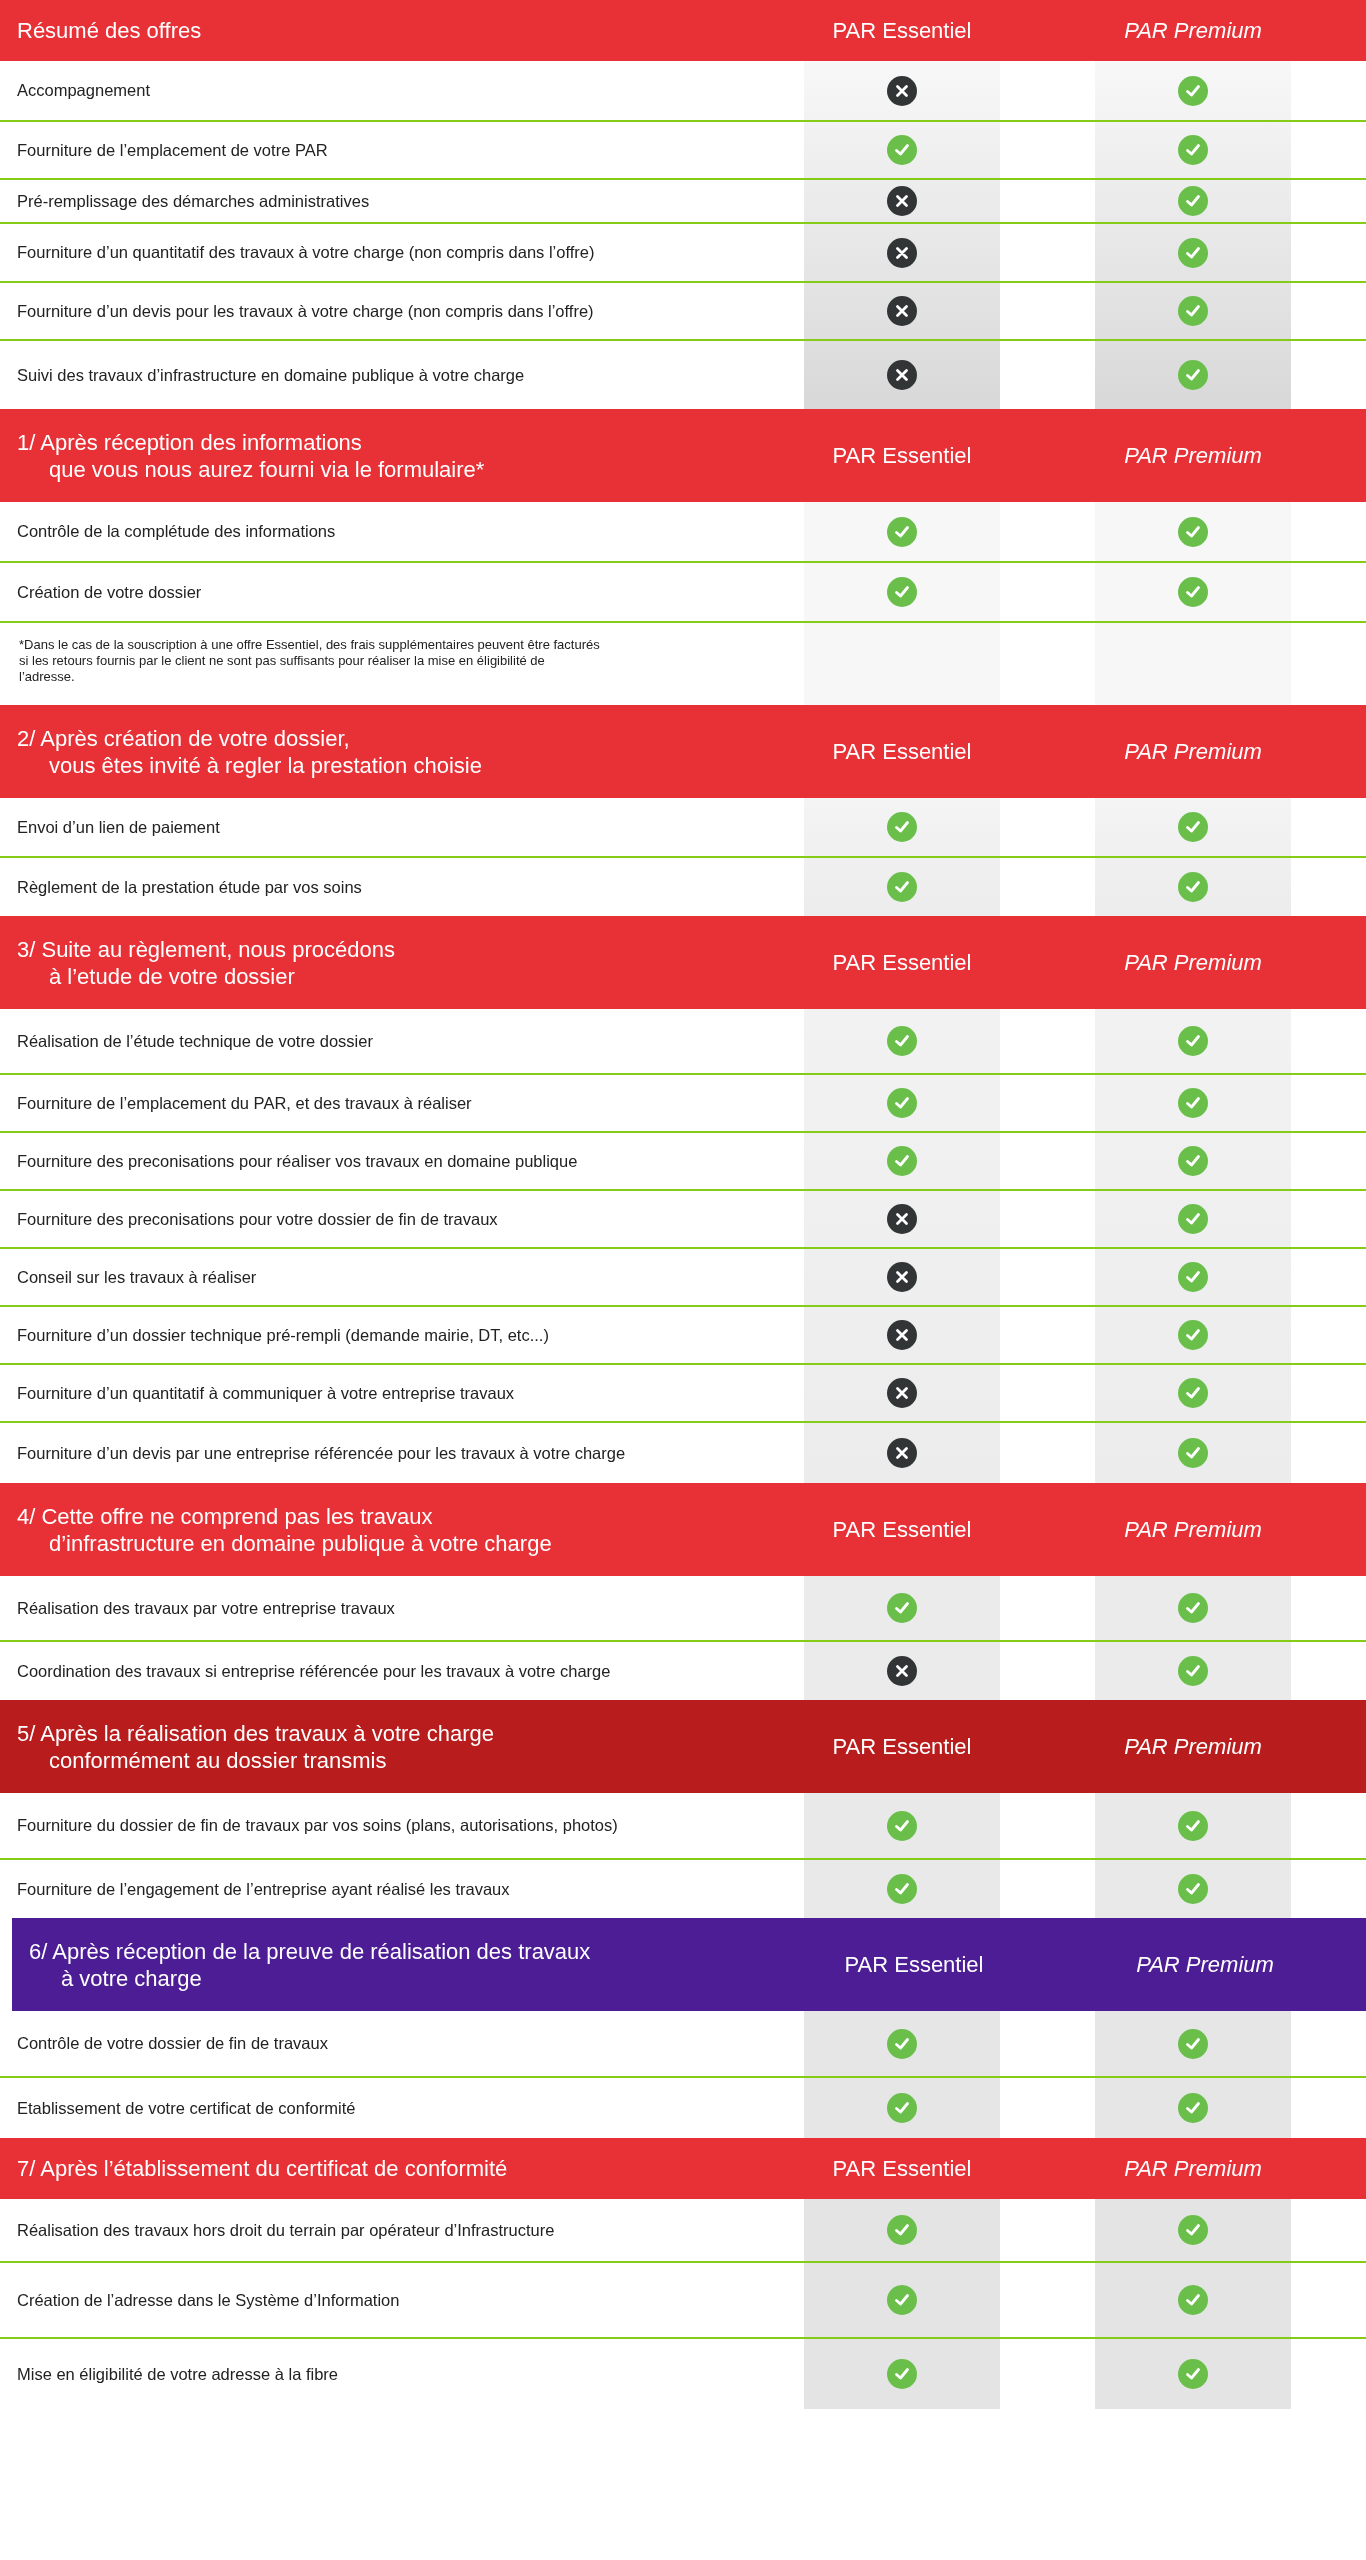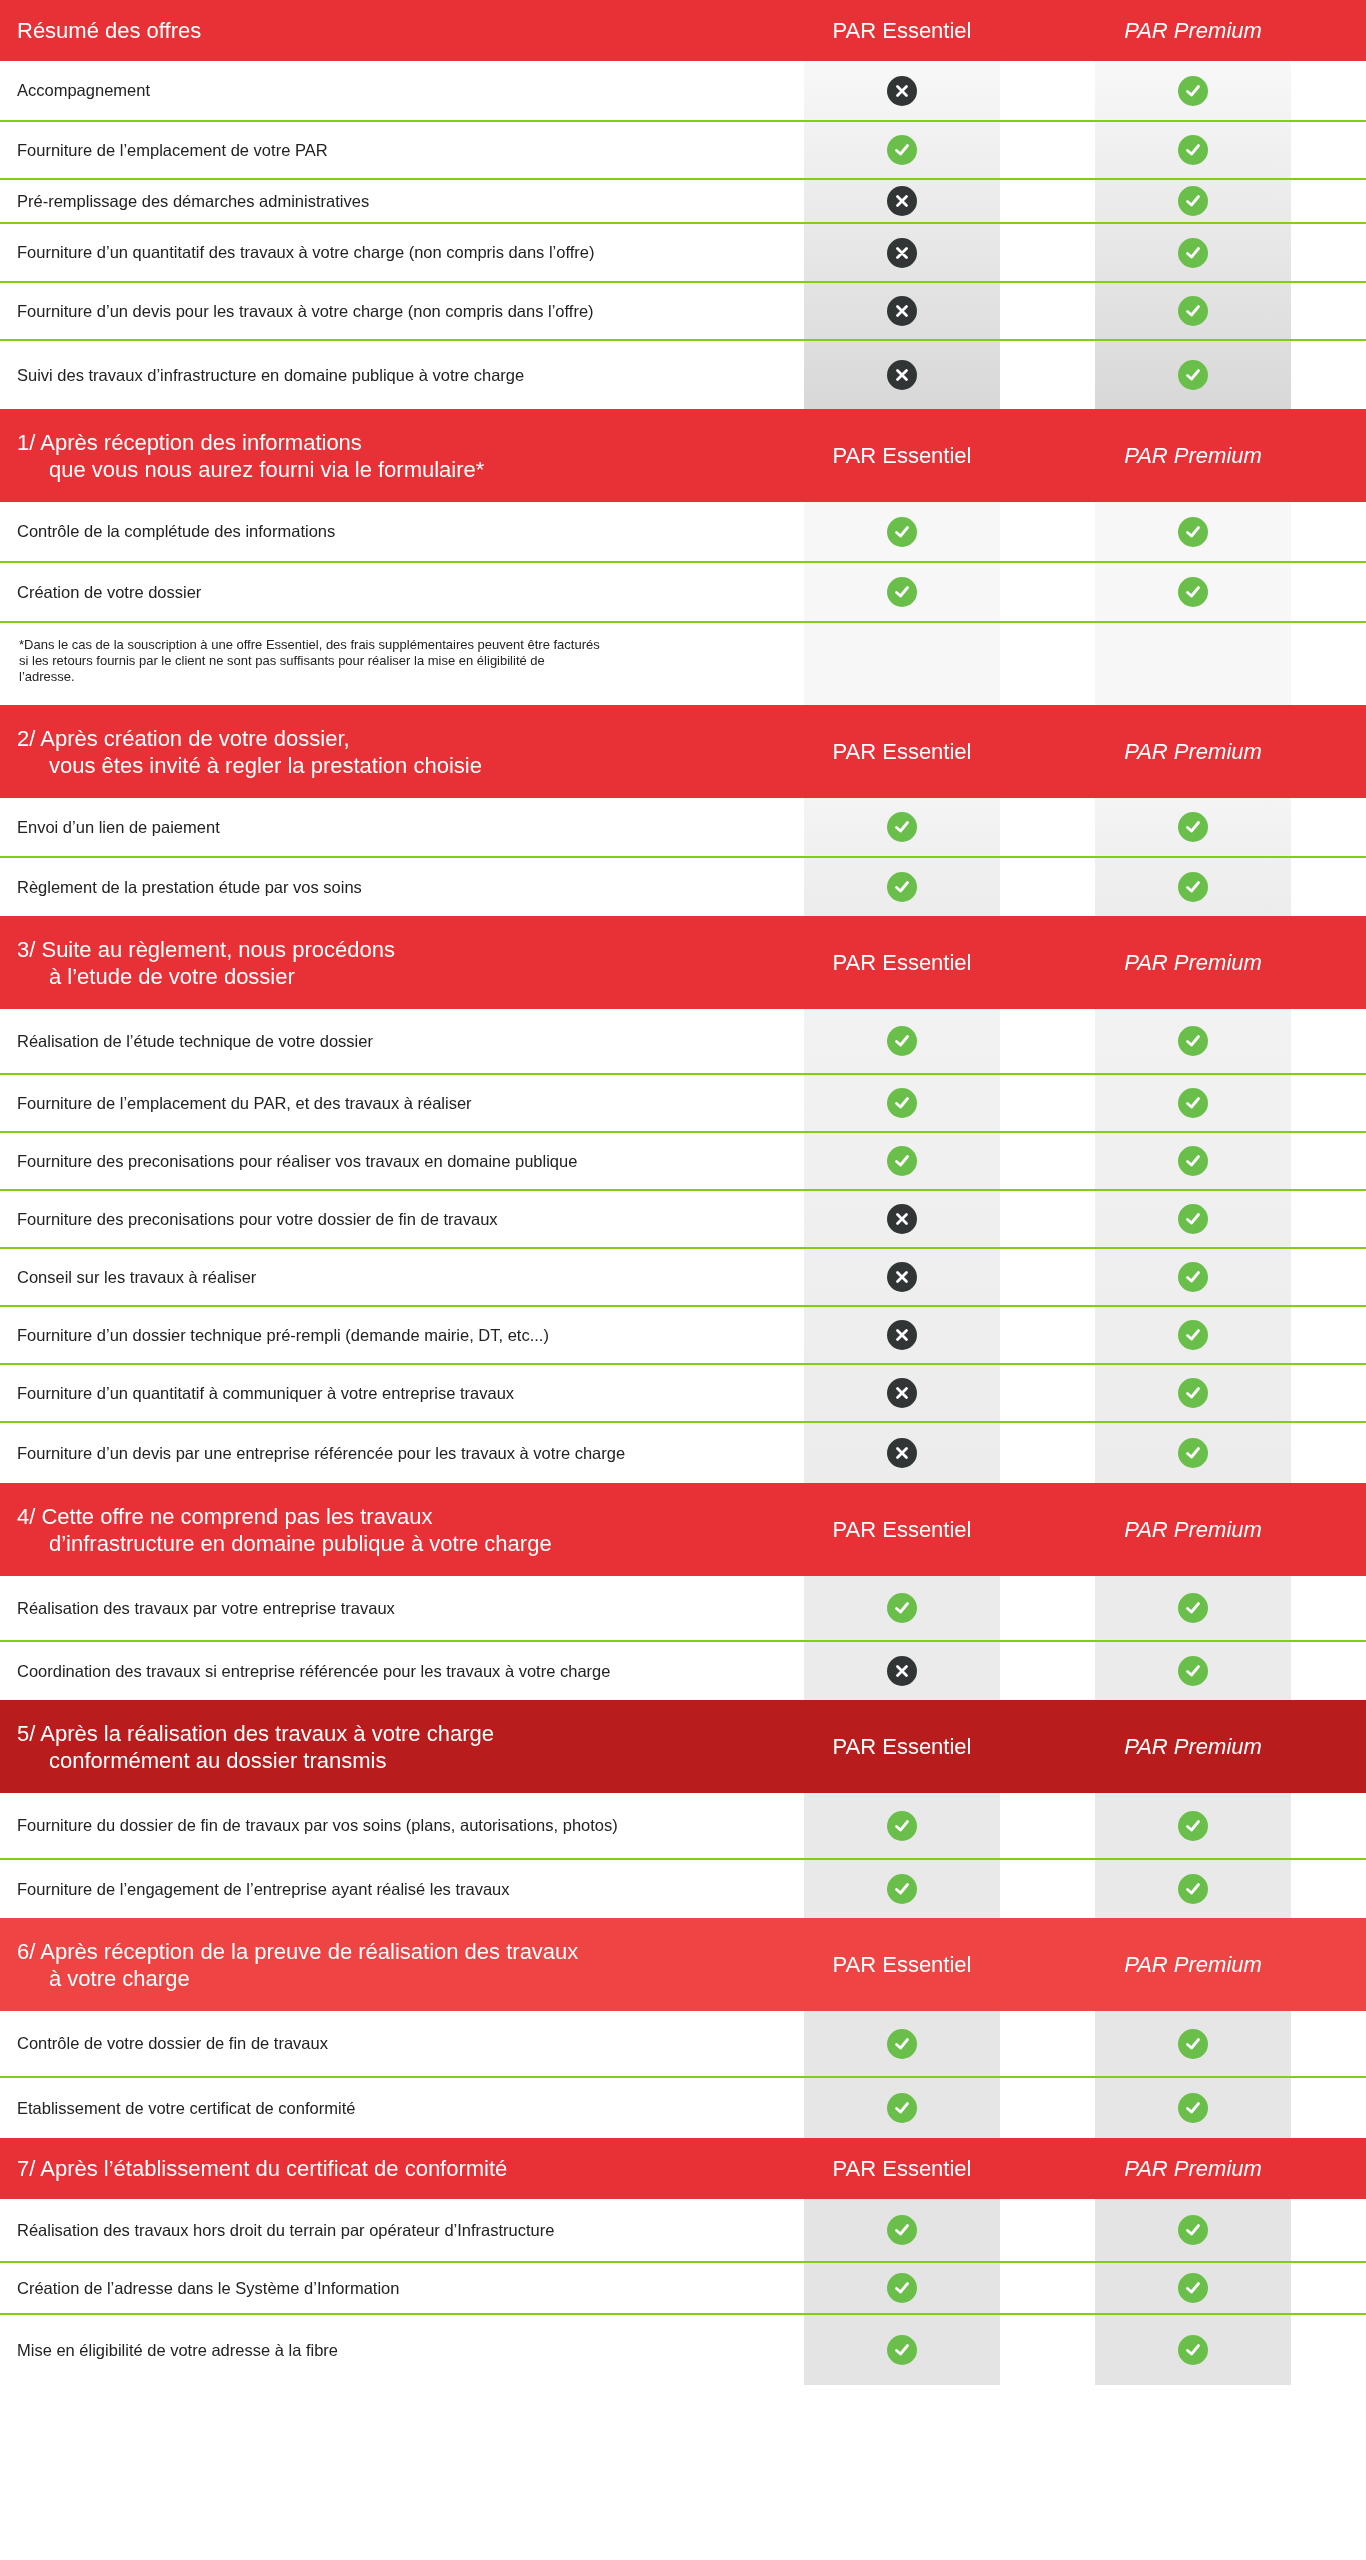--- a/index.html
+++ b/index.html
@@ -491,21 +491,21 @@
             <span class="icon yes">
               <svg width="18" height="18" viewBox="0 0 18 18">
                 <path d="M3.5 9.5 L7.5 13 L14.5 4.5" fill="none" stroke="#fff" stroke-width="2.8" stroke-linecap="round" stroke-linejoin="round"></path>
               </svg>
             </span>
           </div>
         </div>
       </div>
     </div>
     <div class="section">
-      <div class="hdr" style="height: 93px; background: #ef4444;">
+      <div class="hdr" style="height: 93px; background: #4c1d95; margin-left: 12px;">
         <div class="title"><span class="l1">6/ Après réception de la preuve de réalisation des travaux</span><span class="l2">à votre charge</span></div>
         <div class="colh ess">PAR Essentiel</div>
         <div class="colh pre">PAR Premium</div>
       </div>
       <div class="rows">
         <div class="colbg ess" style="top: 0px; bottom: 0px; background: linear-gradient(rgb(230, 230, 230), rgb(230, 230, 230));"></div>
         <div class="colbg pre" style="top: 0px; bottom: 0px; background: linear-gradient(rgb(230, 230, 230), rgb(230, 230, 230));"></div>
         <div class="row" style="height: 67px;">
           <div class="label">Contrôle de votre dossier de fin de travaux</div>
           <div class="cell ess">
@@ -561,21 +561,21 @@
             </span>
           </div>
           <div class="cell pre">
             <span class="icon yes">
               <svg width="18" height="18" viewBox="0 0 18 18">
                 <path d="M3.5 9.5 L7.5 13 L14.5 4.5" fill="none" stroke="#fff" stroke-width="2.8" stroke-linecap="round" stroke-linejoin="round"></path>
               </svg>
             </span>
           </div>
         </div>
-        <div class="row" style="height: 52px;">
+        <div class="row" style="height: 76px;">
           <div class="label">Création de l’adresse dans le Système d’Information</div>
           <div class="cell ess">
             <span class="icon yes">
               <svg width="18" height="18" viewBox="0 0 18 18">
                 <path d="M3.5 9.5 L7.5 13 L14.5 4.5" fill="none" stroke="#fff" stroke-width="2.8" stroke-linecap="round" stroke-linejoin="round"></path>
               </svg>
             </span>
           </div>
           <div class="cell pre">
             <span class="icon yes">

